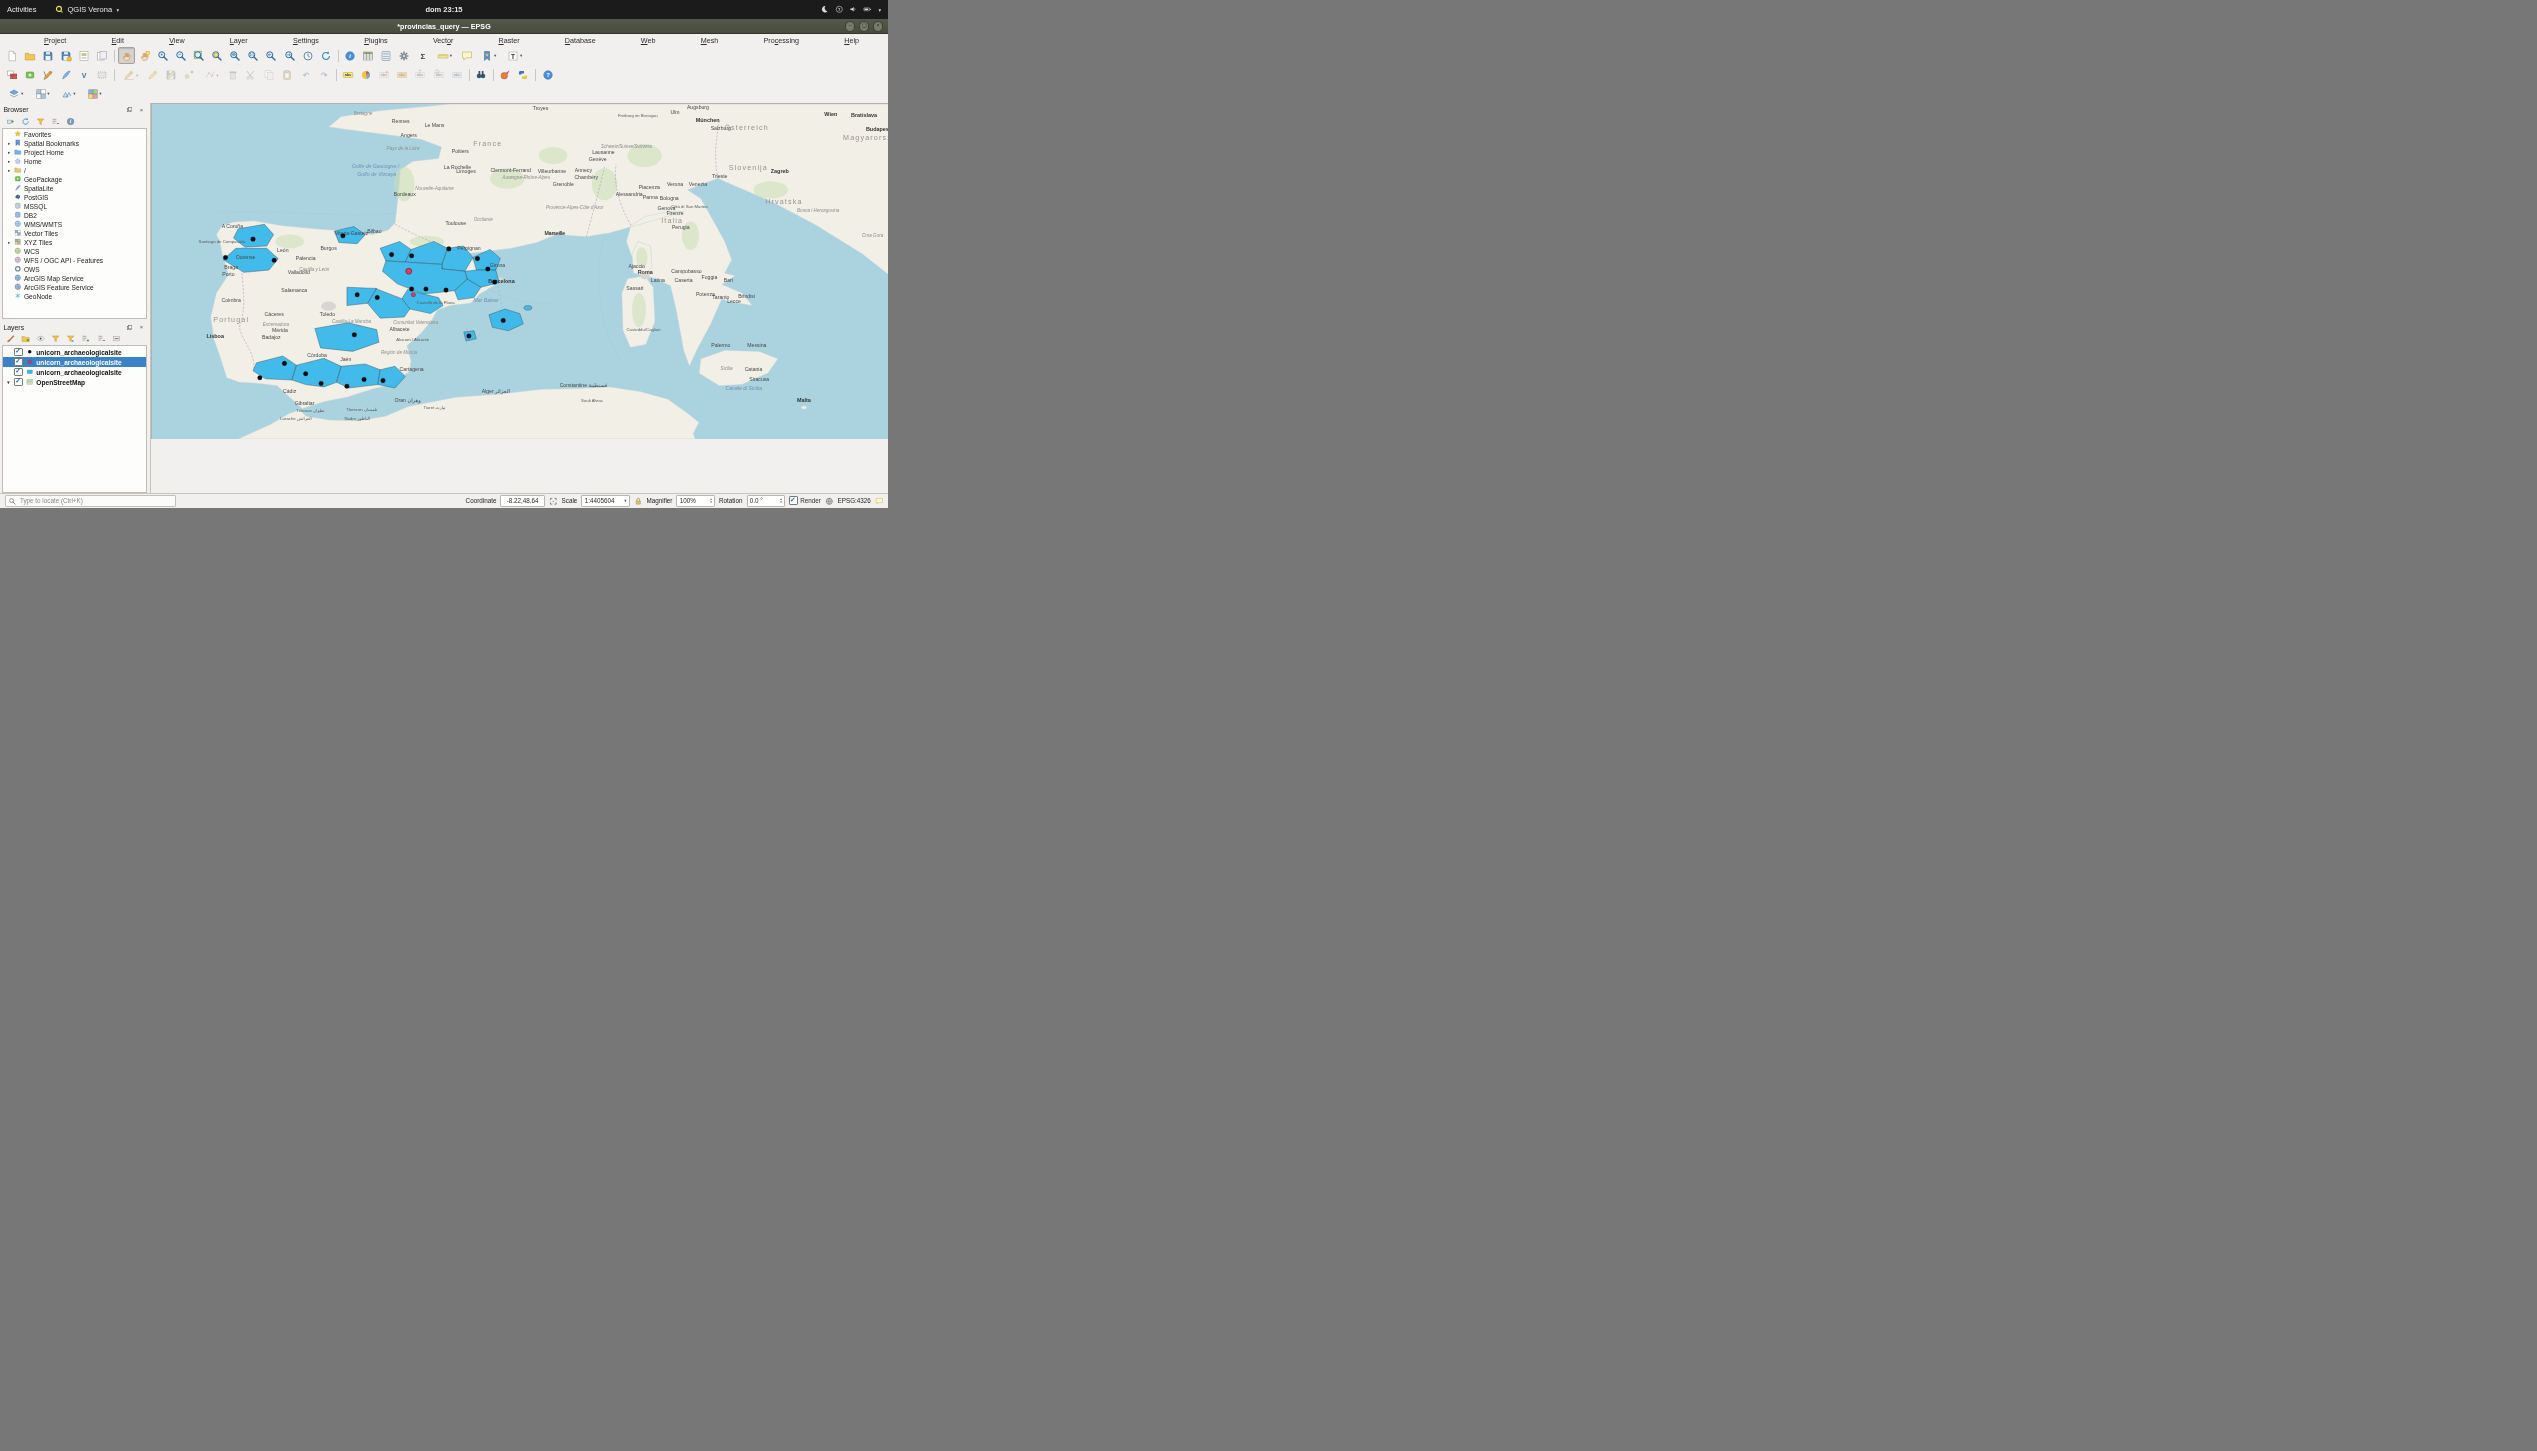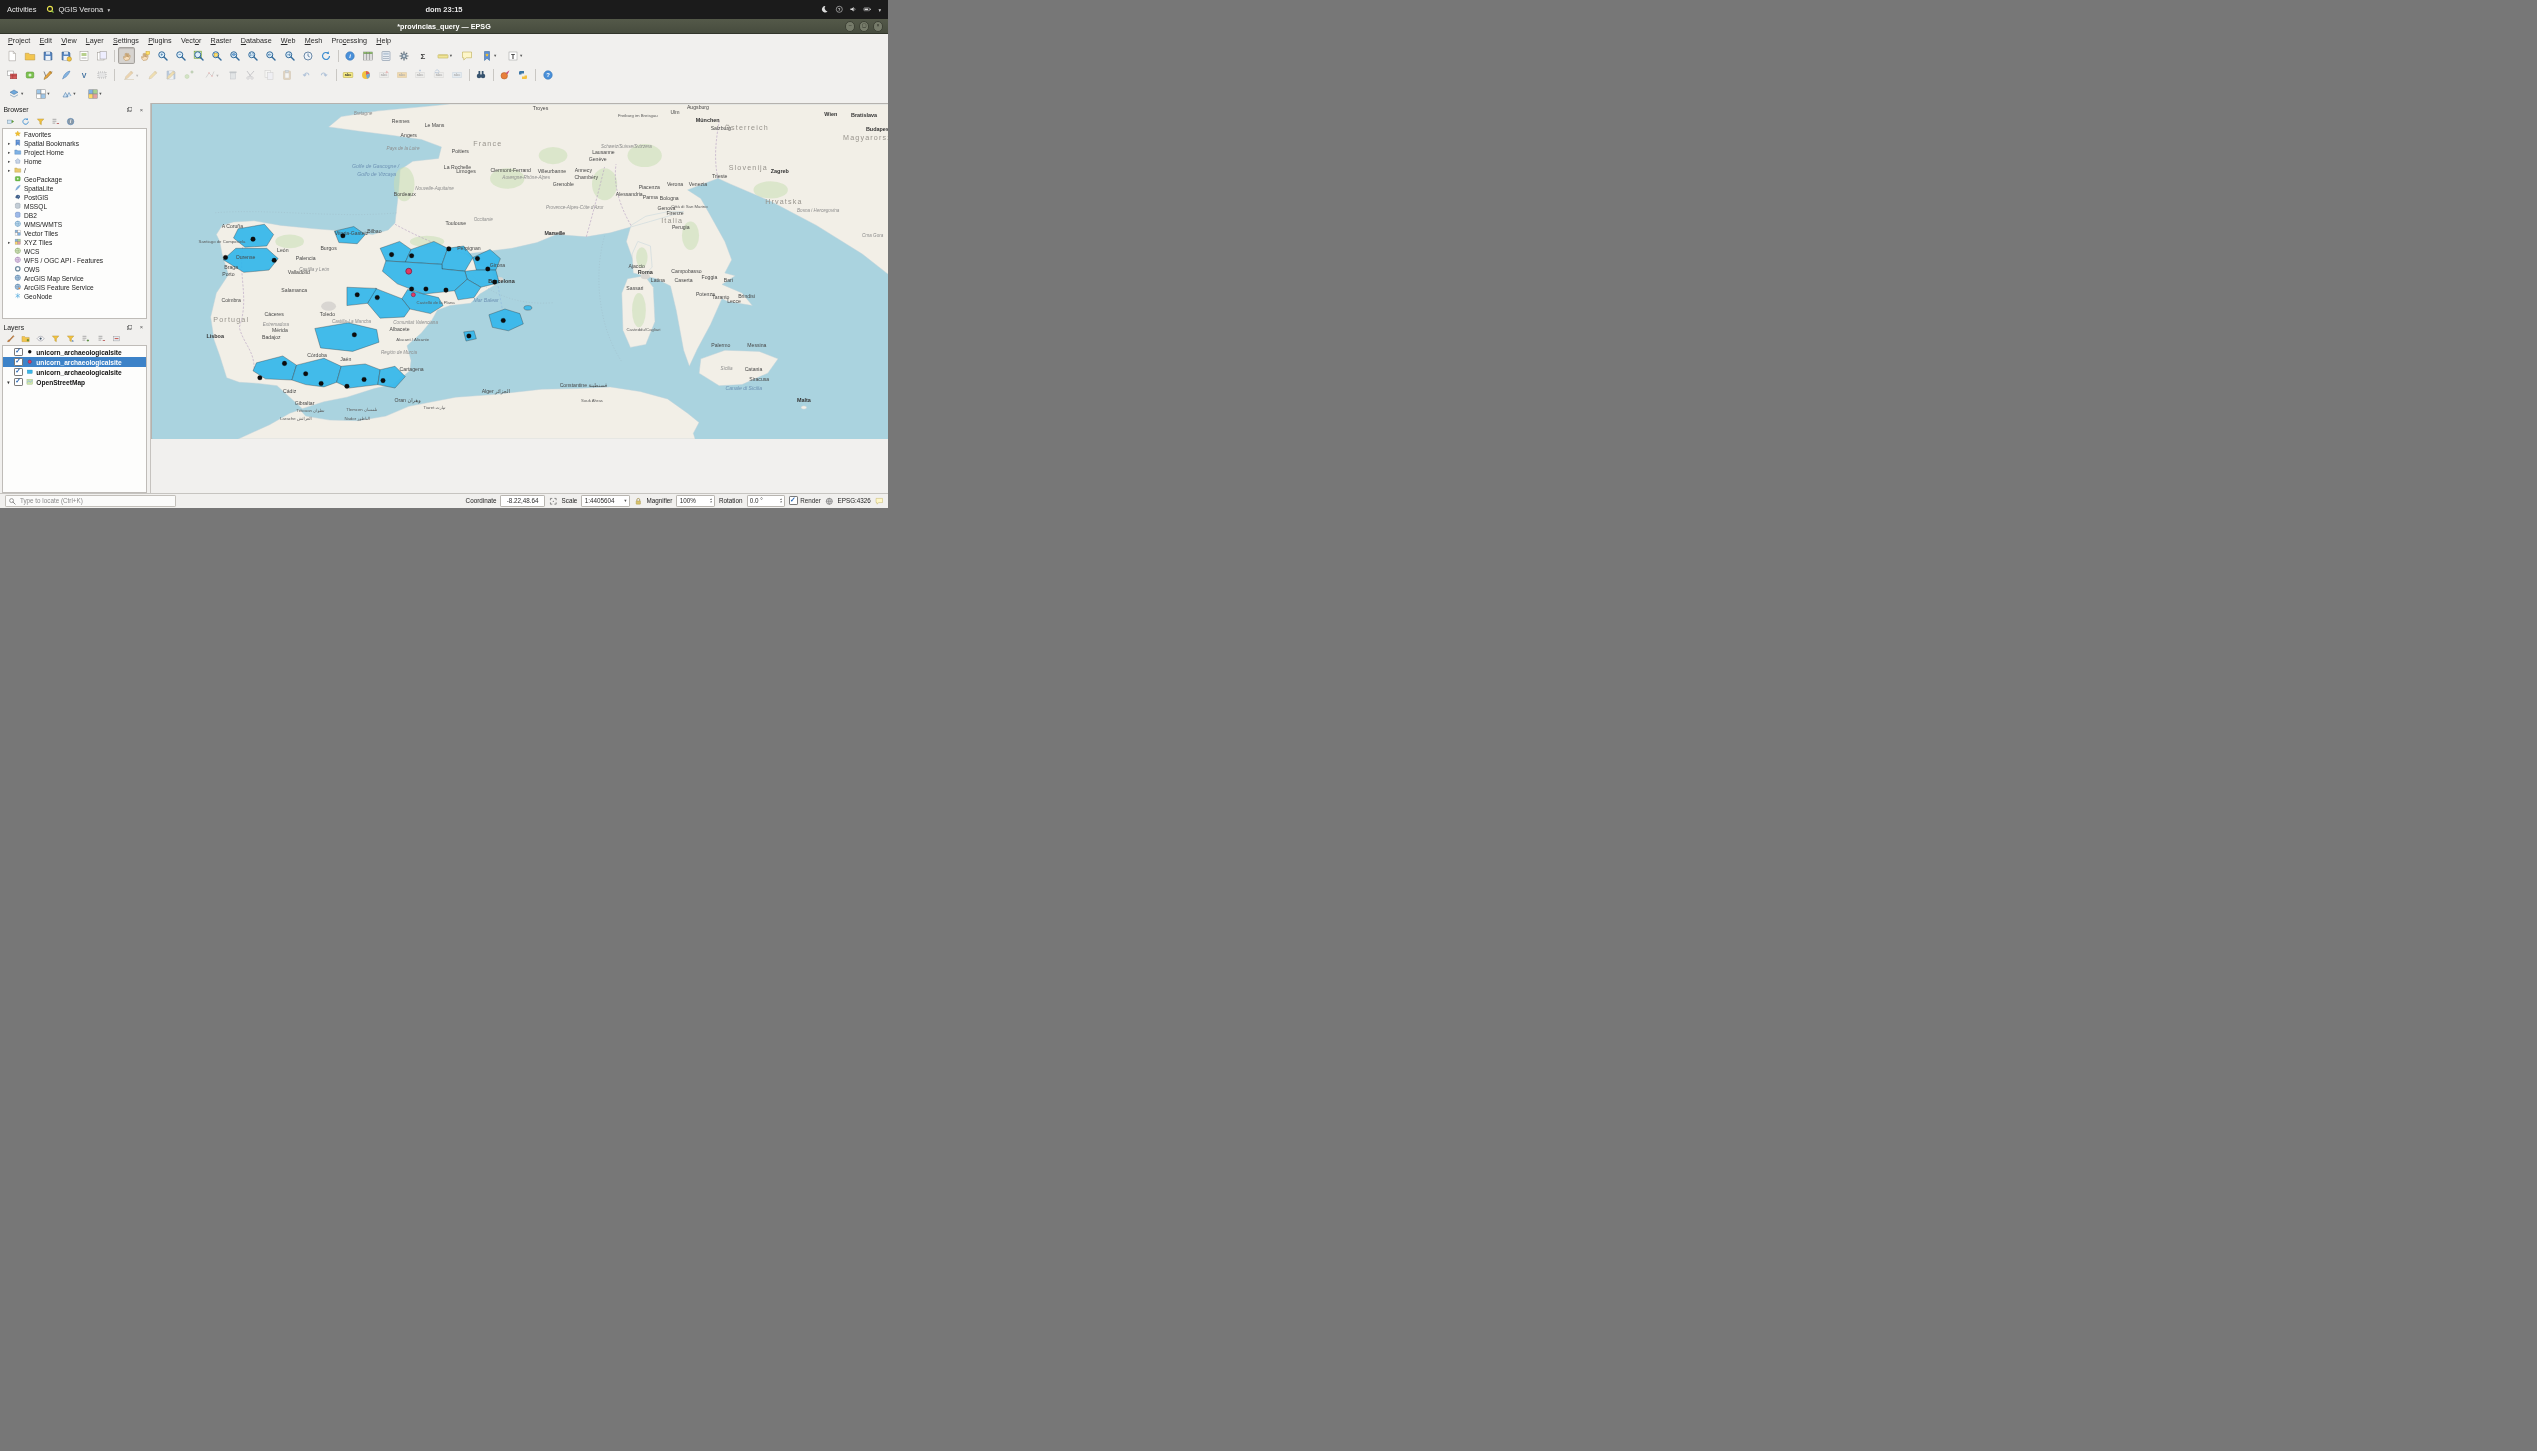--- a/index.html
+++ b/index.html
@@ -1,35 +1,35 @@
 <!DOCTYPE html>
 <html style="font-size:9.2px"><head>
 <meta charset="utf-8">
 <style>
   html,body{margin:0;padding:0;background:#777;}
   body{width:888px;height:508px;font-family:"Liberation Sans",sans-serif;overflow:hidden;}
   .screen{width:888px;height:508px;display:flex;flex-direction:column;background:#f1f0ee;position:relative;}
 
   
   .sysbar{height:19px;background:#1b1b1b;color:#e6e6e6;display:flex;align-items:center;padding:0 6.9px;font-size:7.5px;flex:0 0 auto;position:relative;}
-  .sysbar .left{display:flex;align-items:flex-end;gap:10px;}
+  .sysbar .left{display:flex;align-items:flex-end;gap:19px;}
   .sys-item{display:flex;align-items:center;gap:3.4px;cursor:default;}
   .sysbar .clock{position:absolute;left:50%;transform:translateX(-50%);font-weight:bold;}
   .sysbar .right{margin-left:auto;display:flex;align-items:center;gap:5.7px;}
   .chev{font-size:5.2px;color:#cfcfcf;margin-left:1.1px;}
 
   
   .titlebar{height:14.4px;background:linear-gradient(#545949,#474c3e);display:flex;align-items:center;justify-content:center;position:relative;flex:0 0 auto;border-bottom:0.6px solid #31352a;}
   .titlebar .wtitle{color:#fff;font-size:7.2px;font-weight:bold;}
   .winbtns{position:absolute;right:4.6px;top:2.3px;display:flex;gap:3.4px;}
   .winbtn{width:8.6px;height:8.6px;border-radius:50%;background:#767b6a;border:0.6px solid #3c4034;color:#2c2f26;font-size:5.2px;line-height:7.5px;text-align:center;}
 
   
   .menubar{height:12px;display:flex;align-items:center;padding:0 3.4px;font-size:7.2px;color:#2b2b2b;background:#f1f0ee;flex:0 0 auto;}
-  .menu-item{padding:1.1px 4.6px;border-radius:1.1px;}
+  .menu-item{padding:1.1px 4.6px;border-radius:1.1px;margin-left:36px;}
 
   
   .toolbar{display:flex;align-items:center;padding:1.1px 3.4px;gap:1.1px;background:#f1f0ee;flex:0 0 auto;}
   .toolbar.r1{height:17px;}.toolbar.r2{height:17px;}.toolbar.r3{height:16px;}
   .tbtn{width:15px;height:15px;border:0.6px solid transparent;border-radius:1.7px;display:flex;align-items:center;justify-content:center;position:relative;}
   .tbtn.active{background:#d6d3cf;border-color:#a5a29e;box-shadow:inset 0 0.6px 1.1px rgba(0,0,0,.25);}
   .tbtn.disabled{opacity:.35;}
   .tbtn .dd{font-size:4.6px;color:#555;margin-left:0.6px;}
   .tbtn.wide{width:23px;}
   .tsep{width:0.6px;height:12.6px;background:#c9c7c3;margin:0 2.3px;}

